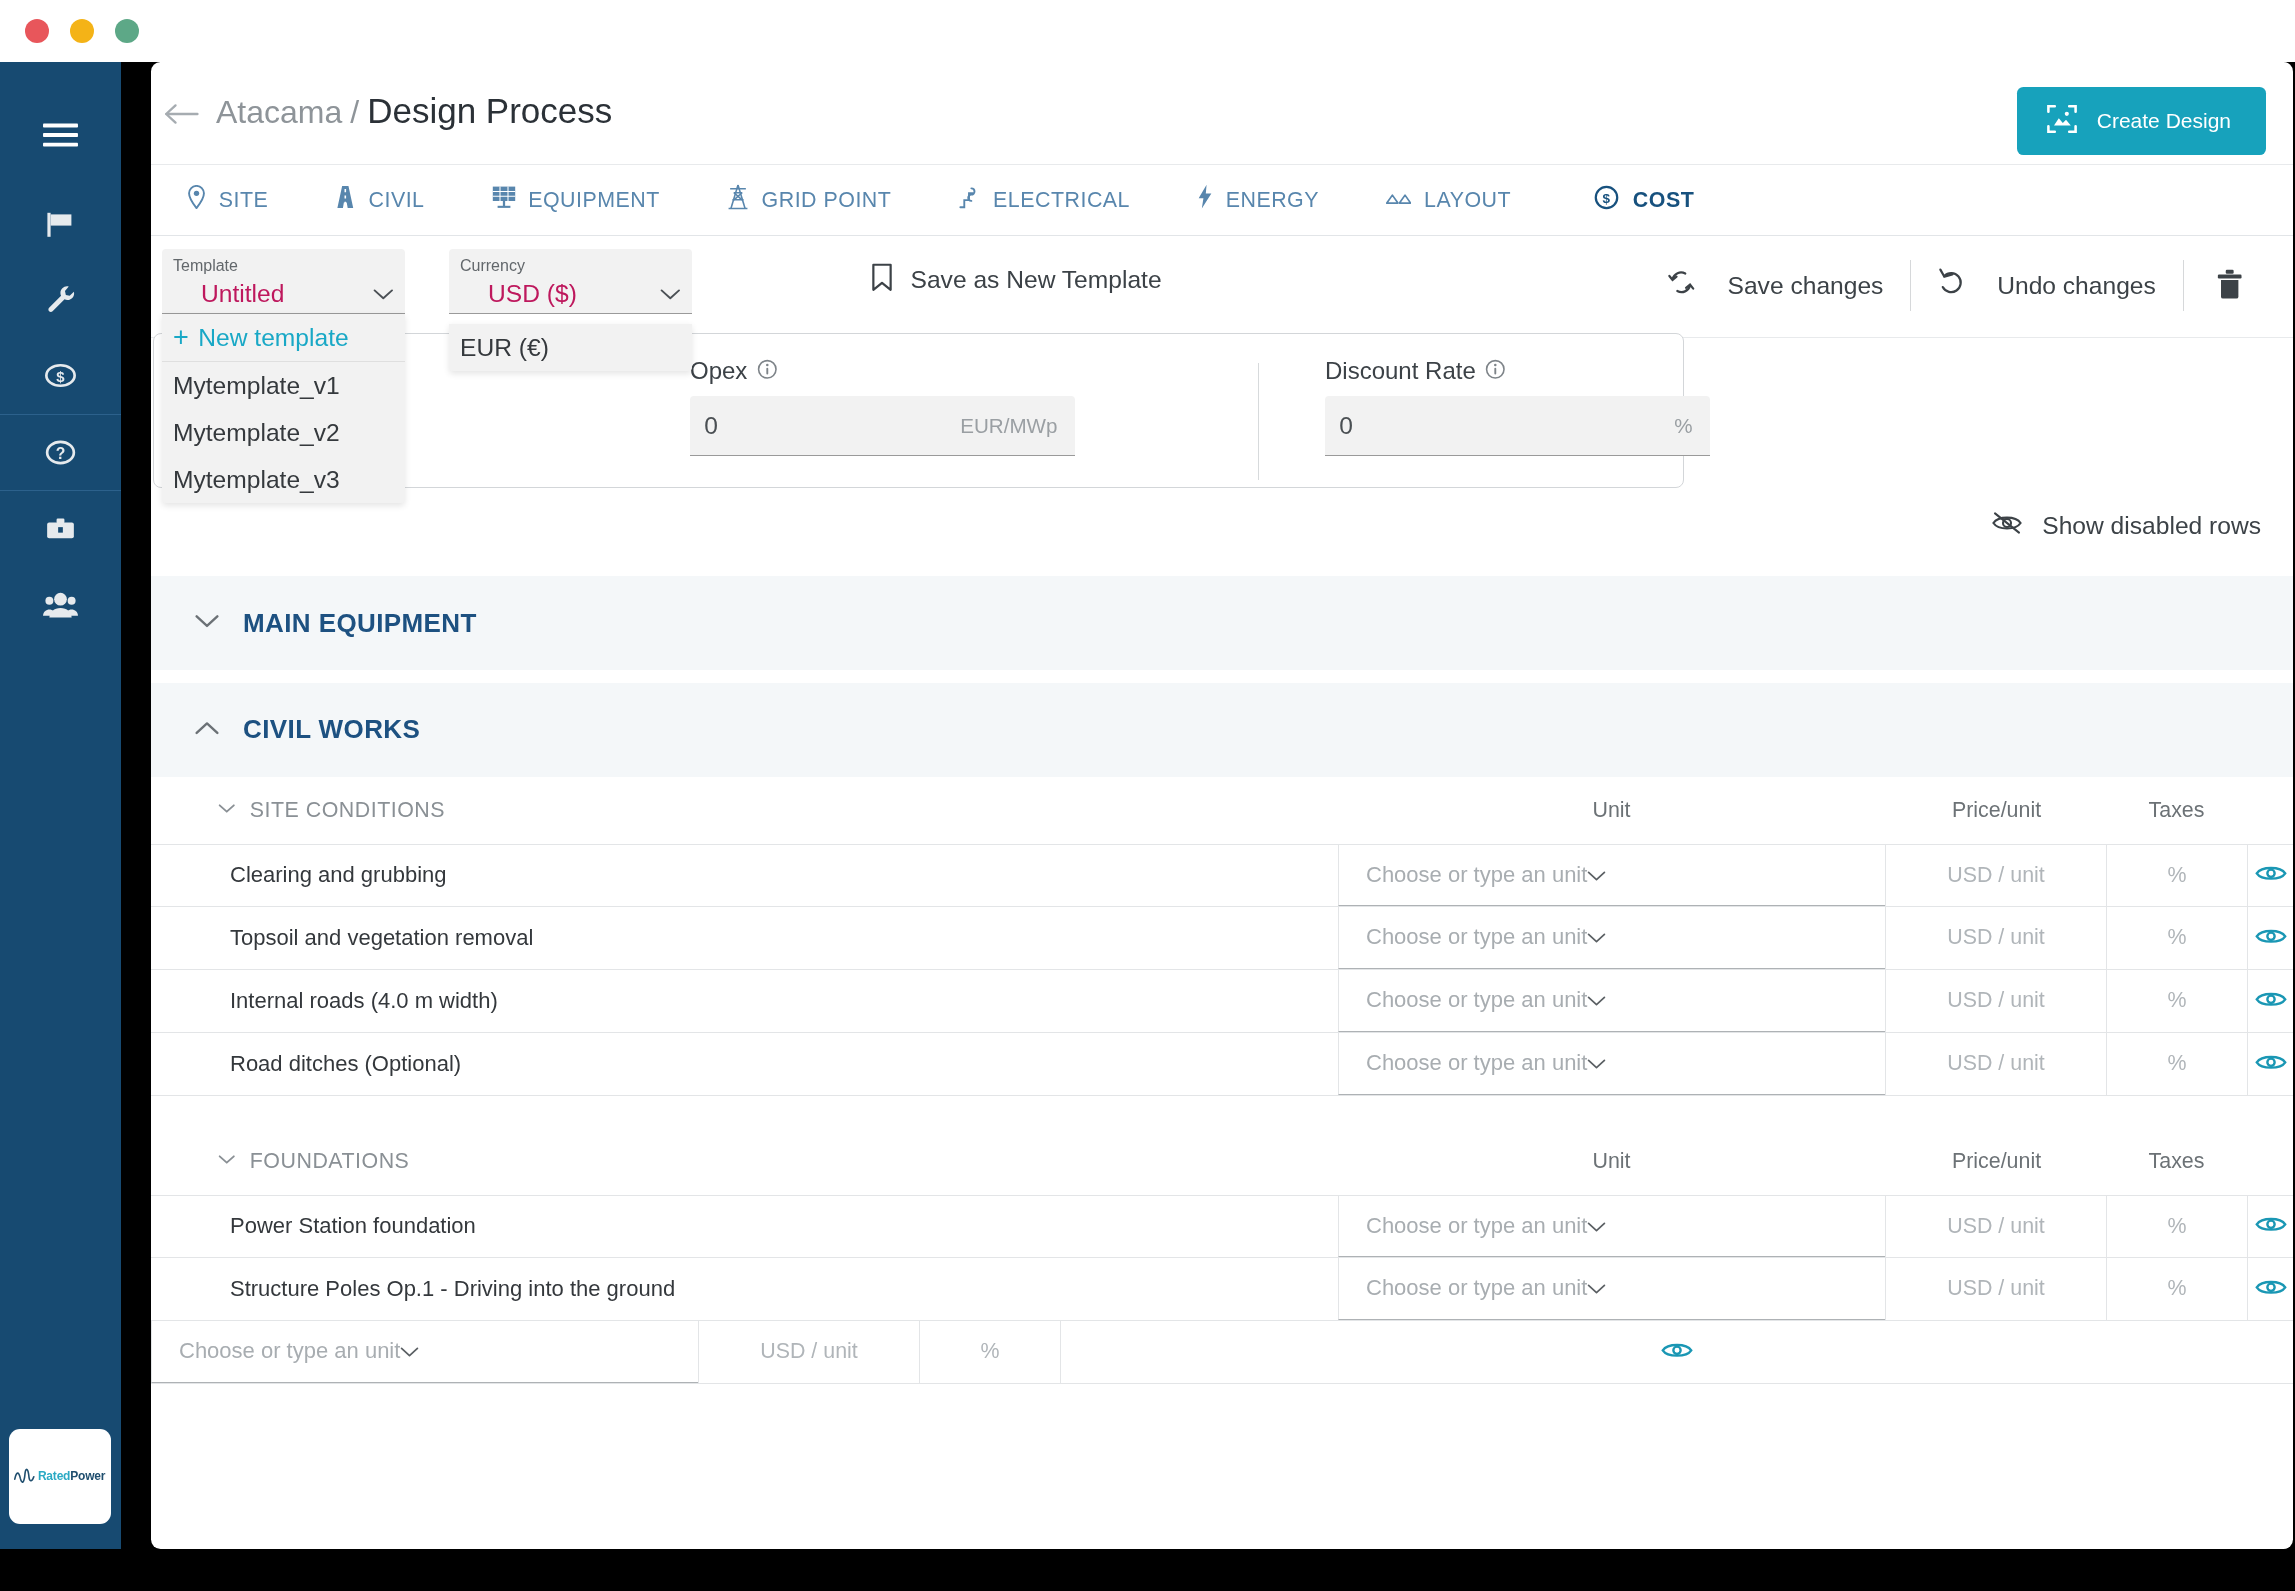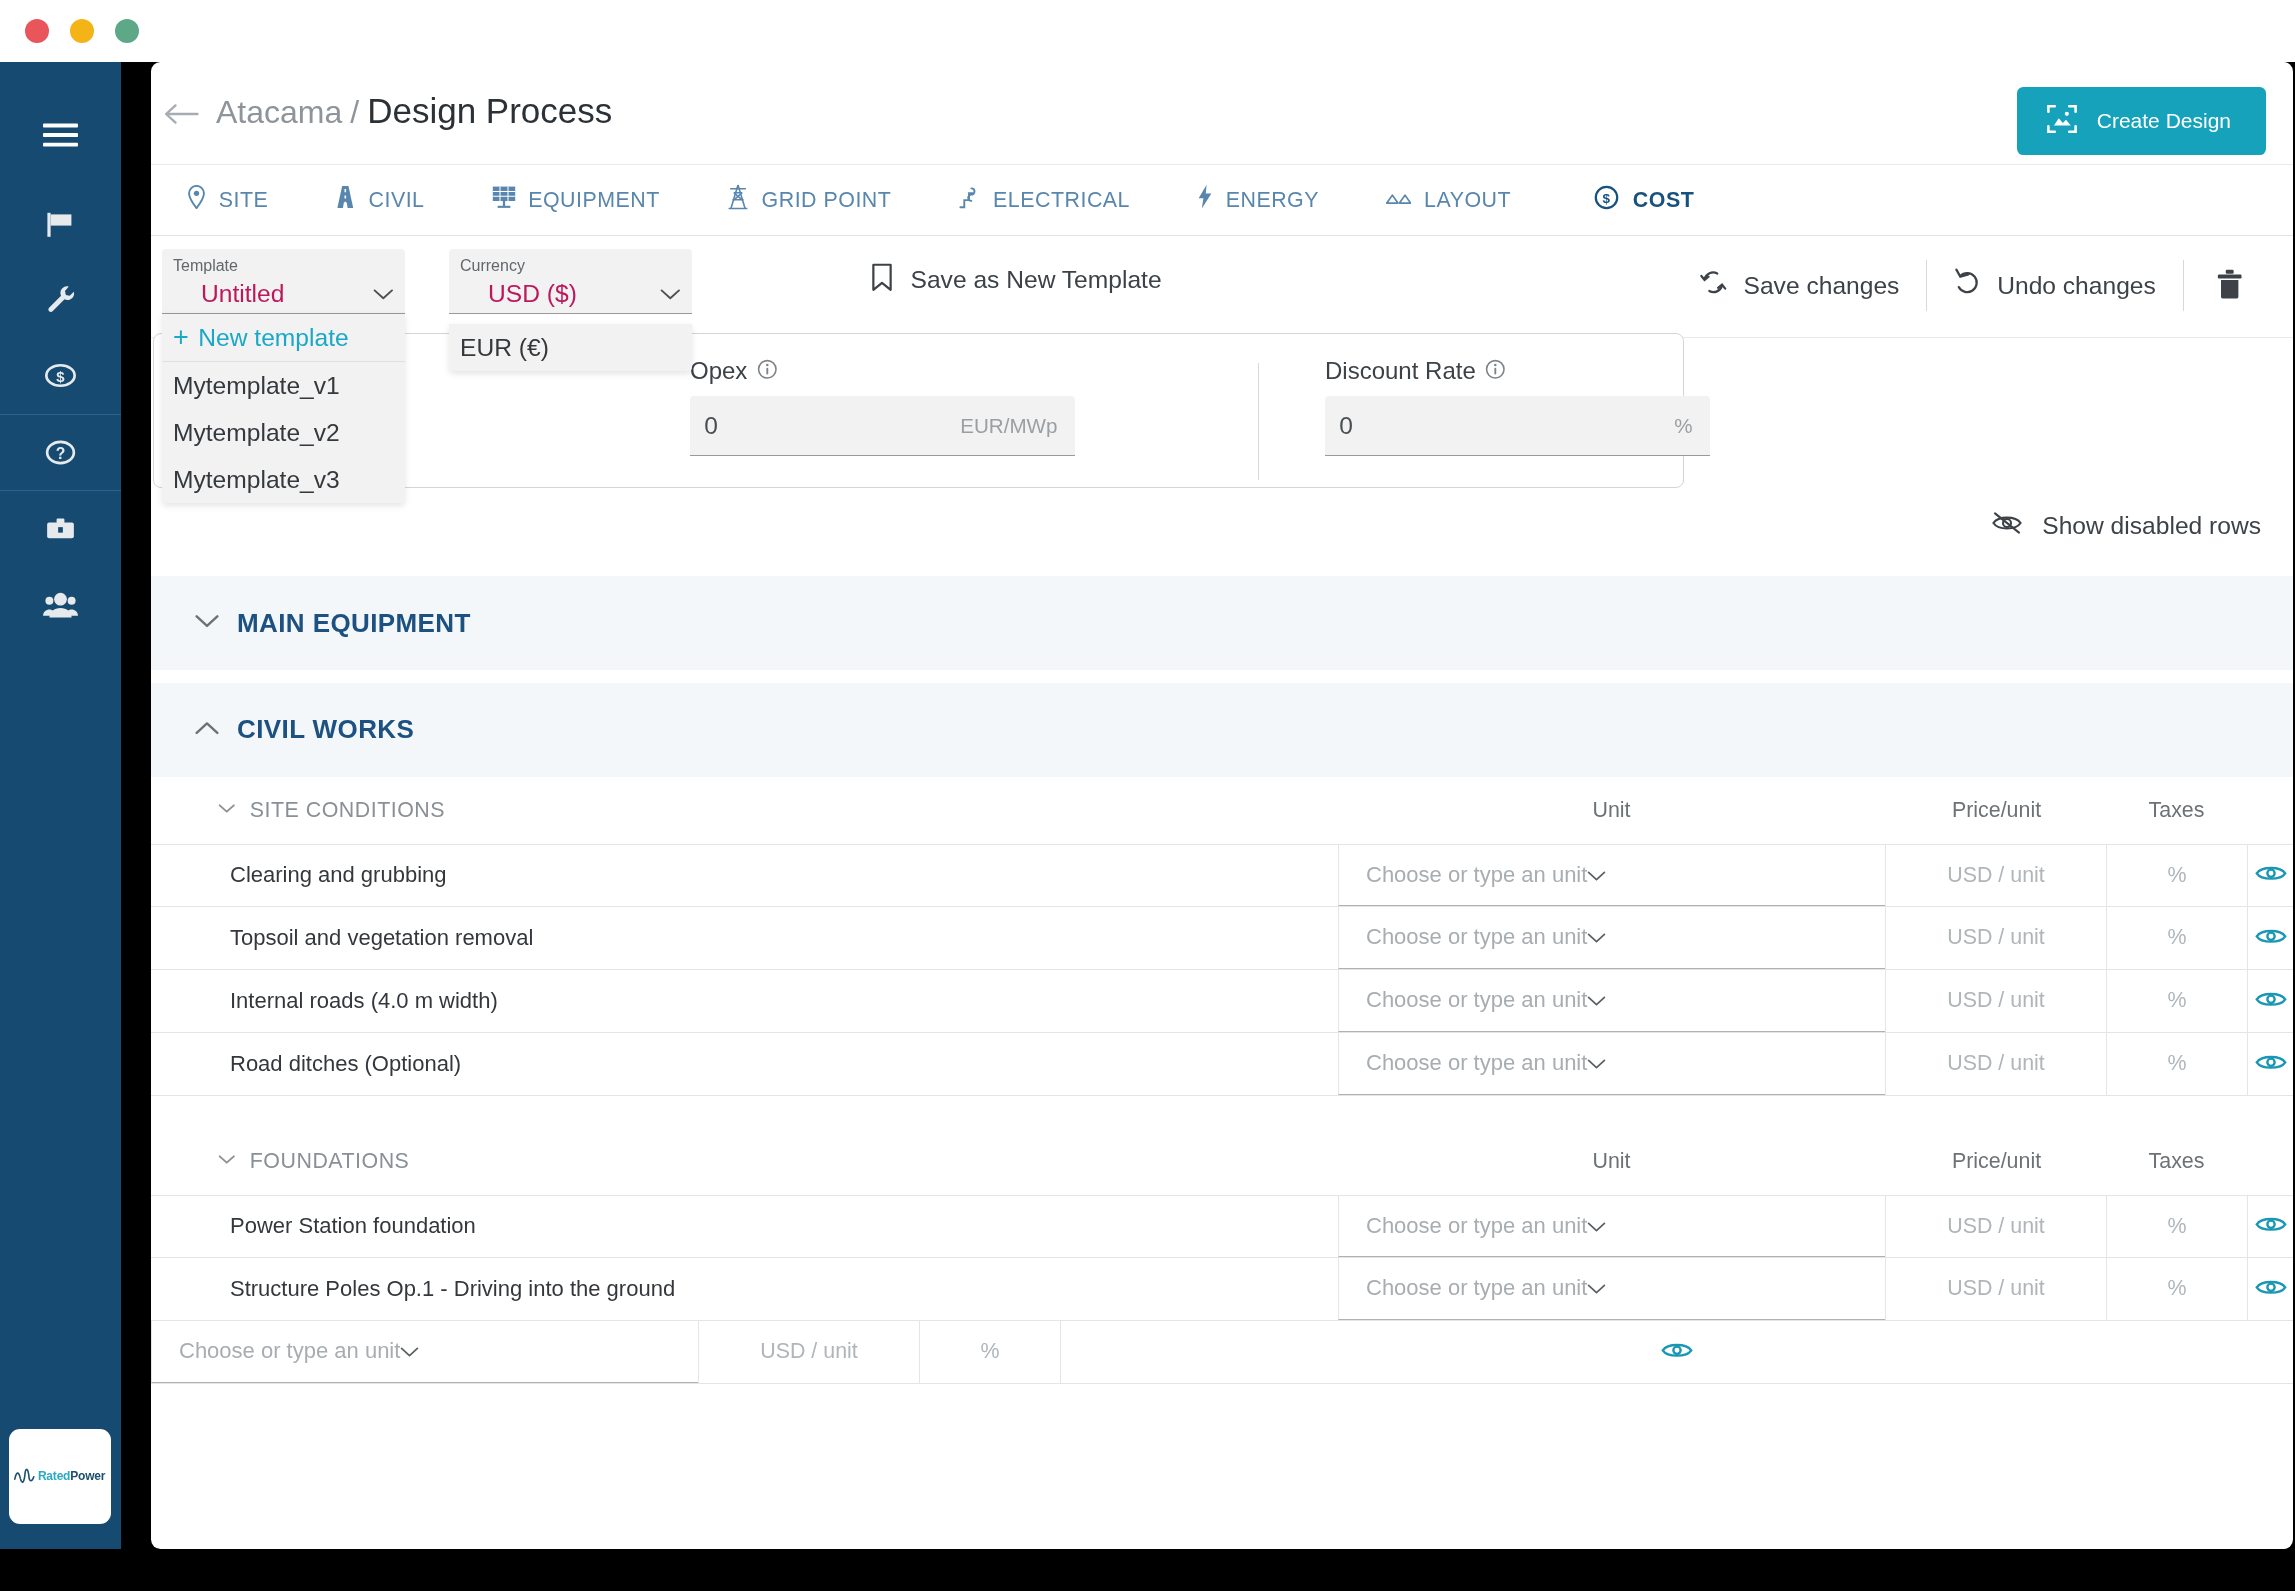--- a/index.html
+++ b/index.html
@@ -186,21 +186,21 @@
     position: absolute; left: 720px; top: 27px;
     display: flex; align-items: center; gap: 17.5px;
     font-size: 24.6px; color: #3C4247;
     cursor: pointer;
   }
   #toolbar-right {
     position: absolute; right: 24px; top: 24px;
     display: flex; align-items: center;
   }
   .tb-btn {
-    display: flex; align-items: center; gap: 16px;
+    display: flex; align-items: center; gap: 32px;
     font-size: 24.6px; color: #3C4247;
     cursor: pointer; padding: 0 27px;
   }
   .tb-div { width: 0.8px; height: 51px; background: #D6D8DA; }
   #delete-btn { padding: 0 27px 0 33px; cursor: pointer; }
 
   
   #summary-area {
     position: relative;
     height: 159px;
@@ -249,21 +249,21 @@
     font-size: 24.6px; color: #3C4247;
     cursor: pointer;
   }
 
   
   .section-head {
     height: 94px;
     background: #F4F7F9;
     display: flex; align-items: center;
     padding-left: 44px;
-    gap: 18px;
+    gap: 24px;
     cursor: pointer;
   }
   .section-title {
     font-size: 26px; font-weight: bold; color: #1D5181;
     letter-spacing: 0.4px;
   }
   .section-gap { height: 12.7px; background: #fff; }
 
   
   .subsection {

